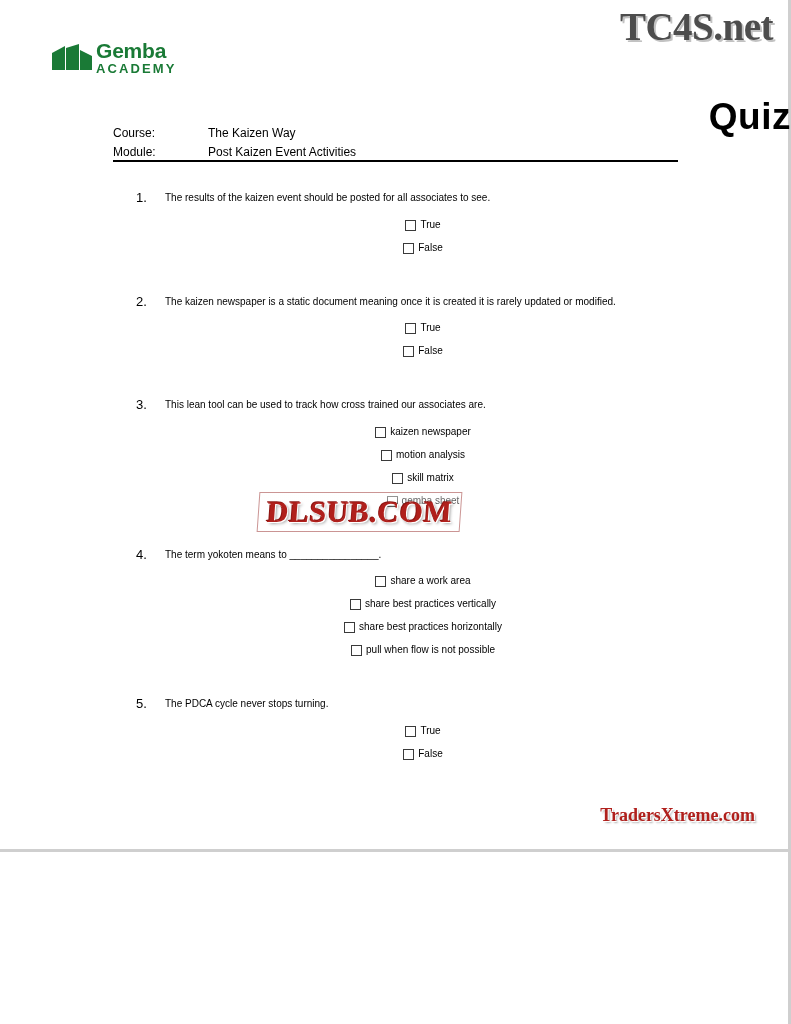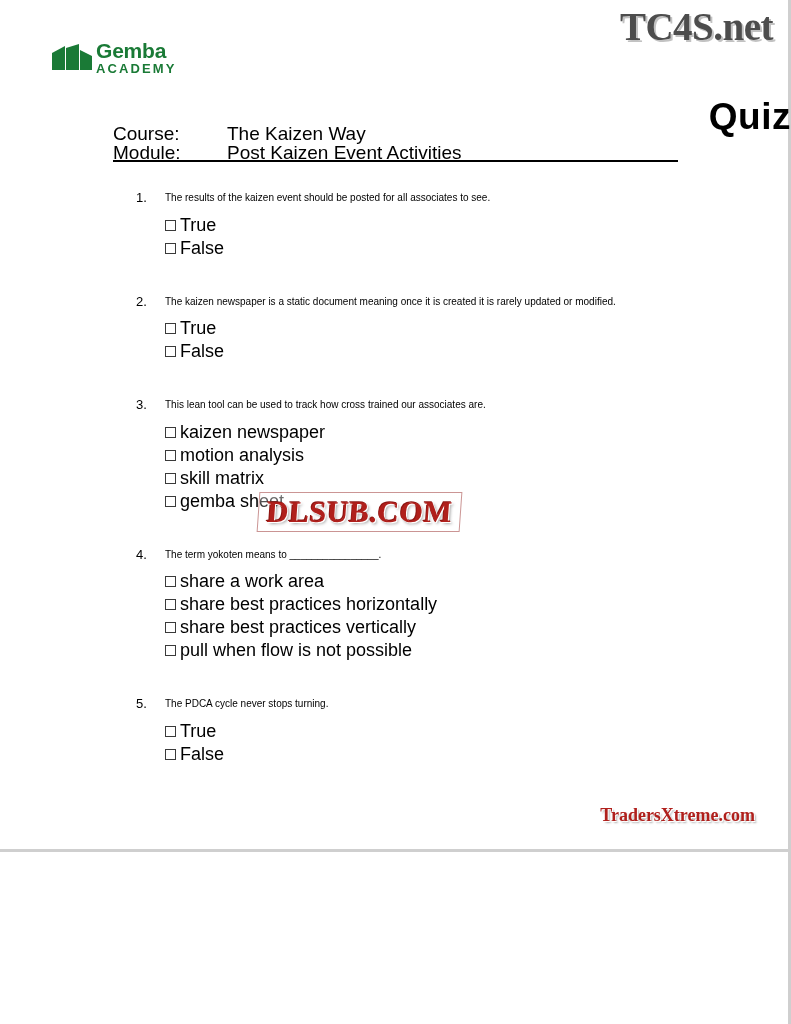--- a/index.html
+++ b/index.html
@@ -97,23 +97,22 @@
   }
 
   
   .meta {
     position: absolute;
     left: 113px; top: 124px;
     width: 565px;
   }
   .meta-row {
     display: flex;
-    font-size: 19px;
+    font-size: 12px;
     line-height: 19px;
-    gap: 19px;
   }
   .meta-label { width: 95px; }
   .meta-rule {
     position: absolute;
     left: 113px; top: 160px;
     width: 565px;
     height: 2px;
     background: #000000;
   }
 
@@ -141,22 +140,23 @@
     margin-left: 25px;
   }
   .opts {
     margin-left: 25px;
     margin-top: 11px;
   }
   .opt {
     display: flex;
     align-items: flex-start;
     margin-bottom: 9px;
-    font-size: 18px;
+    font-size: 10px;
     line-height: 14px;
+    justify-content: center;
   }
   .cb {
     width: 9px;
     height: 9px;
     border: 1px solid #3a3a3a;
     background: #ffffff;
     margin-right: 4px;
     margin-top: 2px;
     flex: 0 0 auto;
   }
@@ -293,25 +293,25 @@
     <div class="q q4">
       <div class="q-num">4.</div>
       <div class="q-text">The term yokoten means to ________________.</div>
       <div class="opts">
         <label class="opt">
           <span class="cb"></span>
           <span>share a work area</span>
         </label>
         <label class="opt">
           <span class="cb"></span>
+          <span>share best practices vertically</span>
+        </label>
+        <label class="opt">
+          <span class="cb"></span>
           <span>share best practices horizontally</span>
-        </label>
-        <label class="opt">
-          <span class="cb"></span>
-          <span>share best practices vertically</span>
         </label>
         <label class="opt">
           <span class="cb"></span>
           <span>pull when flow is not possible</span>
         </label>
       </div>
     </div>
 
     <div class="q q5">
       <div class="q-num">5.</div>

